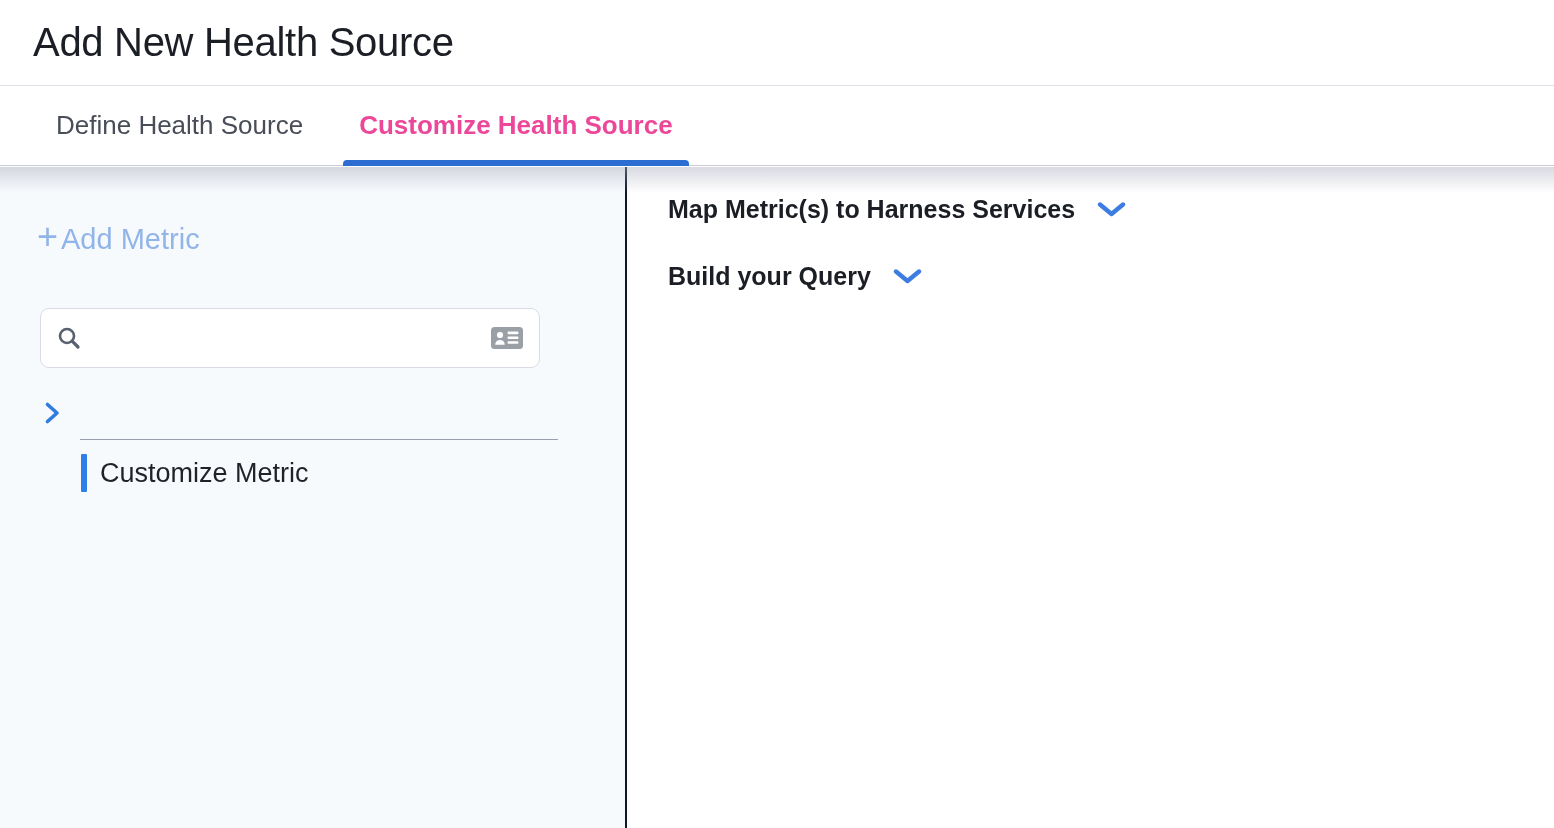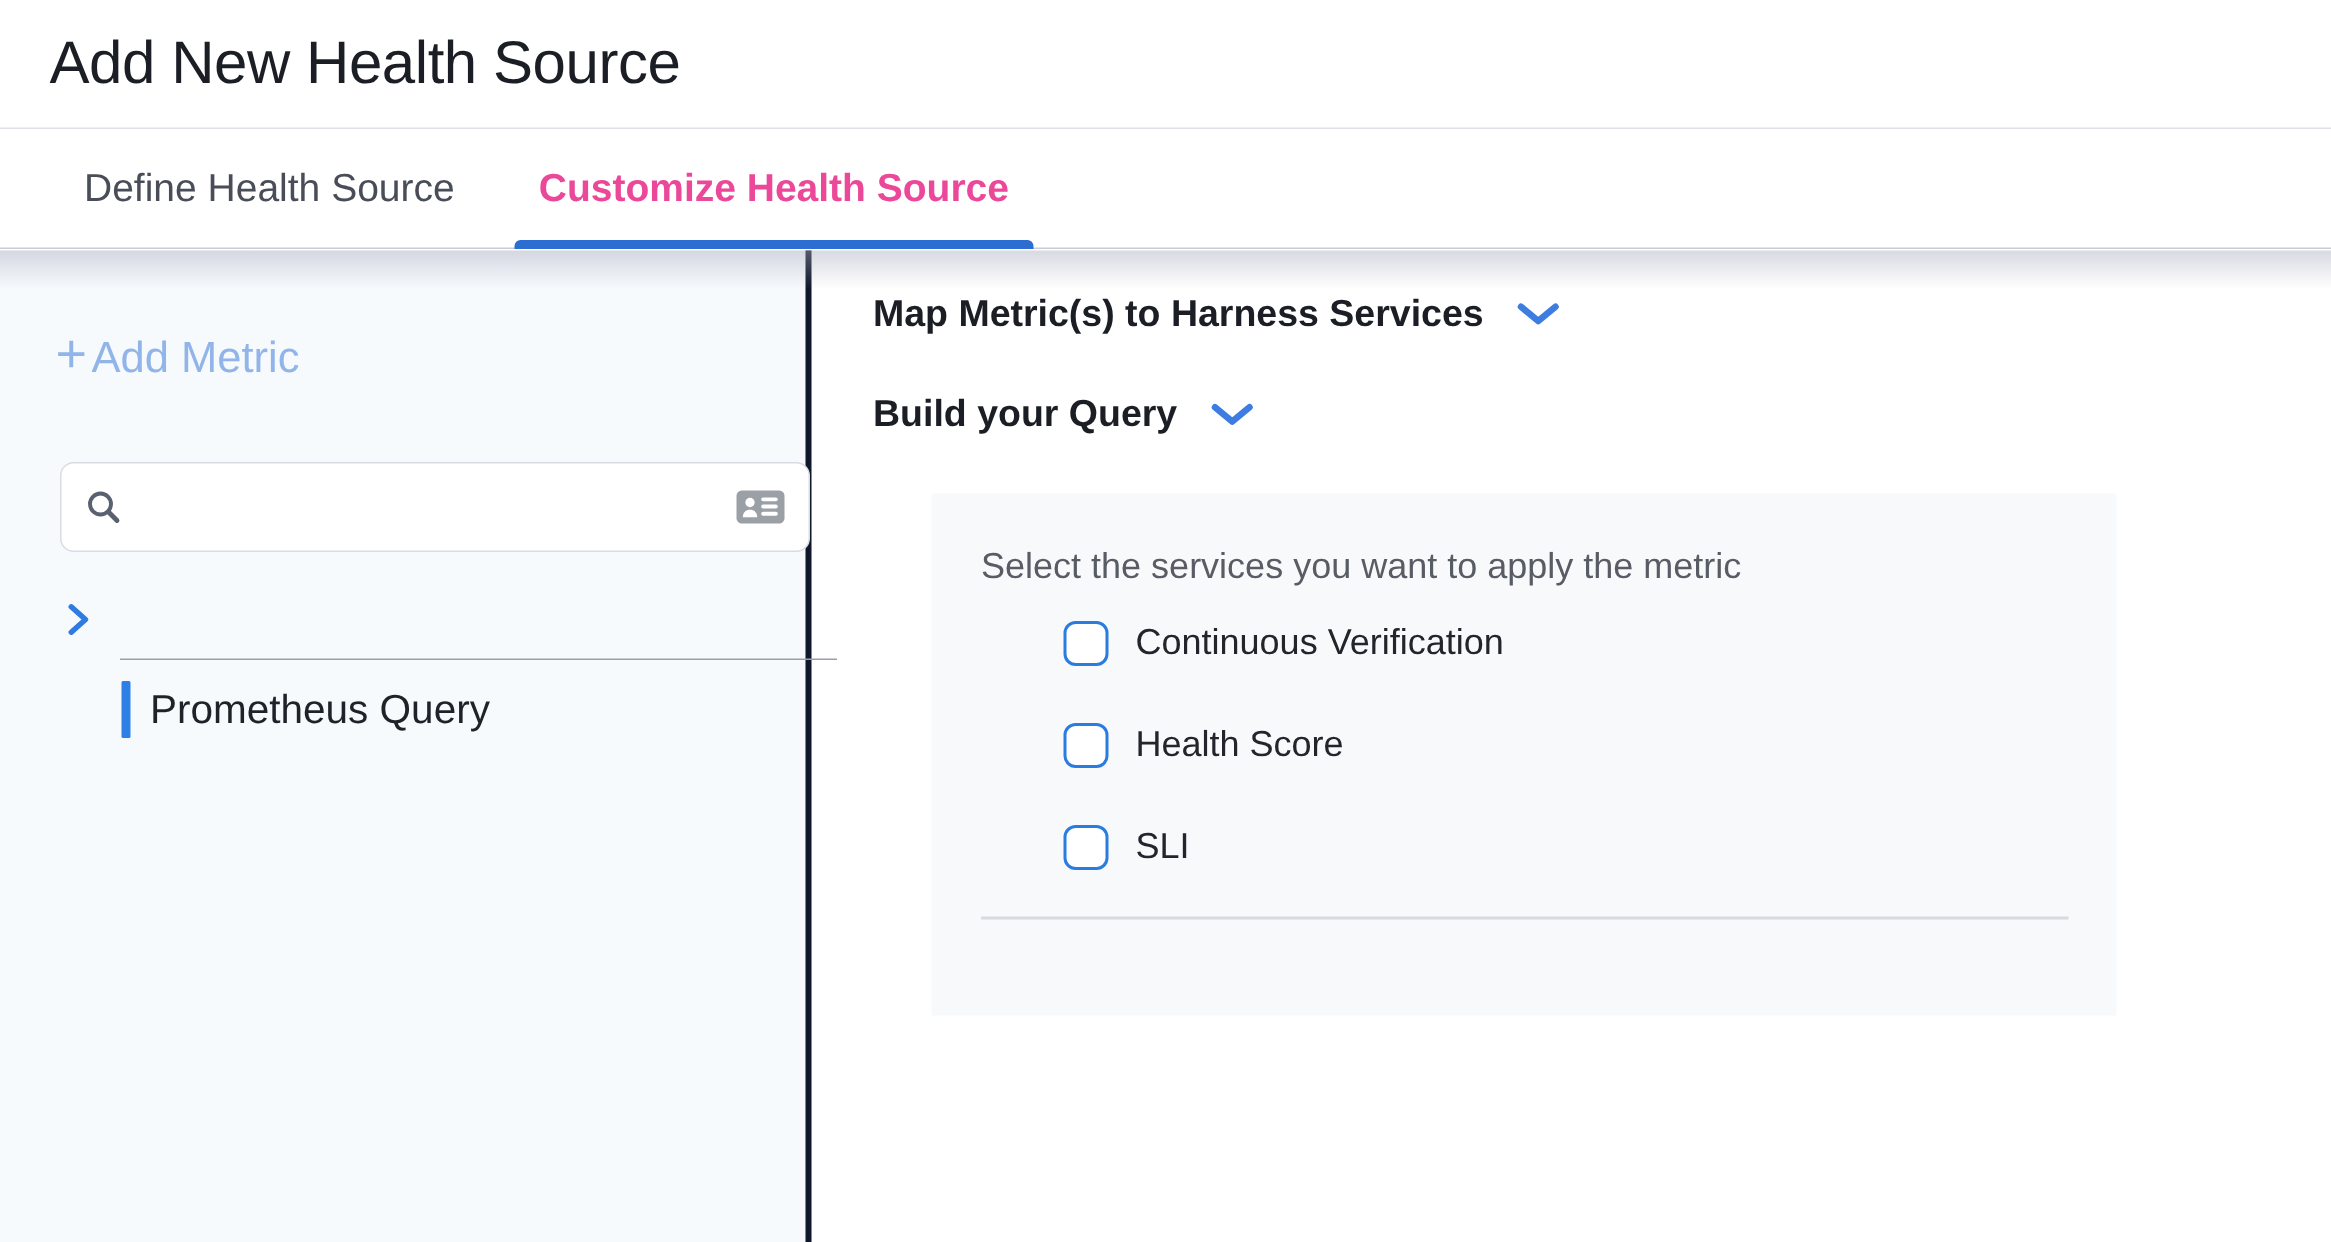--- a/index.html
+++ b/index.html
@@ -46,22 +46,22 @@
     display: flex;
   }
   .content::before {
     content: ""; position: absolute; top: 0; left: 0; right: 0; height: 26px;
     background: linear-gradient(rgba(170,173,190,0.45), rgba(170,173,190,0));
     pointer-events: none; z-index: 5;
   }
 
   
   .sidebar {
-    width: 541px; background: #f7fafd;
-    border-right: 4px solid #0f172a; position: relative; flex-shrink: 0;
+    width: 627px; background: #f7fafd;
+    border-right: 2px solid #0f172a; position: relative; flex-shrink: 0;
   }
   .add-metric {
     display: inline-flex; align-items: center;
     margin: 56px 0 0 37px; cursor: pointer;
     font-size: 29px; color: #92b5e9; user-select: none;
   }
   .plus-icon { display: inline-block; margin-right: 3px; }
   .plus-icon::before {
     content: "+"; font-size: 36px; font-weight: 400; line-height: 26px;
     color: #92b5e9;
@@ -166,21 +166,21 @@
         <span style="display:inline-flex;">
           <svg width="18" height="24" viewBox="0 0 18 24">
             <path d="M4.5 3.5 L14 12 L4.5 20.5" fill="none" stroke="#2f7be0" stroke-width="3.6" stroke-linecap="round" stroke-linejoin="round"></path>
           </svg>
         </span>
       </div>
       <div class="group-divider"></div>
 
       <div class="metric-item">
         <span class="metric-bar"></span>
-        <span class="metric-label">Prometheus Query</span>
+        <span class="metric-label">Customize Metric</span>
       </div>
     </aside>
 
     <main class="main">
 
       <div class="section-header">
         <span>Map Metric(s) to Harness Services</span>
         <span class="section-chevron">
           <svg width="29" height="17" viewBox="0 0 29 17">
             <path d="M3 3.5 L14.5 13 L26 3.5" fill="none" stroke="#3d7ce0" stroke-width="4.4" stroke-linecap="round" stroke-linejoin="round"></path>
@@ -191,36 +191,16 @@
       <div class="section-header">
         <span>Build your Query</span>
         <span class="section-chevron">
           <svg width="29" height="17" viewBox="0 0 29 17">
             <path d="M3 3.5 L14.5 13 L26 3.5" fill="none" stroke="#3d7ce0" stroke-width="4.4" stroke-linecap="round" stroke-linejoin="round"></path>
           </svg>
         </span>
       </div>
 
 
-      <section class="assign-panel">
-        <div class="assign-prompt">Select the services you want to apply the metric</div>
-
-        <div class="option-row first">
-          <span class="checkbox"></span>
-          <span class="option-label">Continuous Verification</span>
-        </div>
-
-        <div class="option-row rest">
-          <span class="checkbox"></span>
-          <span class="option-label">Health Score</span>
-        </div>
-
-        <div class="option-row rest">
-          <span class="checkbox"></span>
-          <span class="option-label">SLI</span>
-        </div>
-
-        <div class="panel-divider"></div>
-      </section>
 
     </main>
   </div>
 </div>
 
 </body></html>

